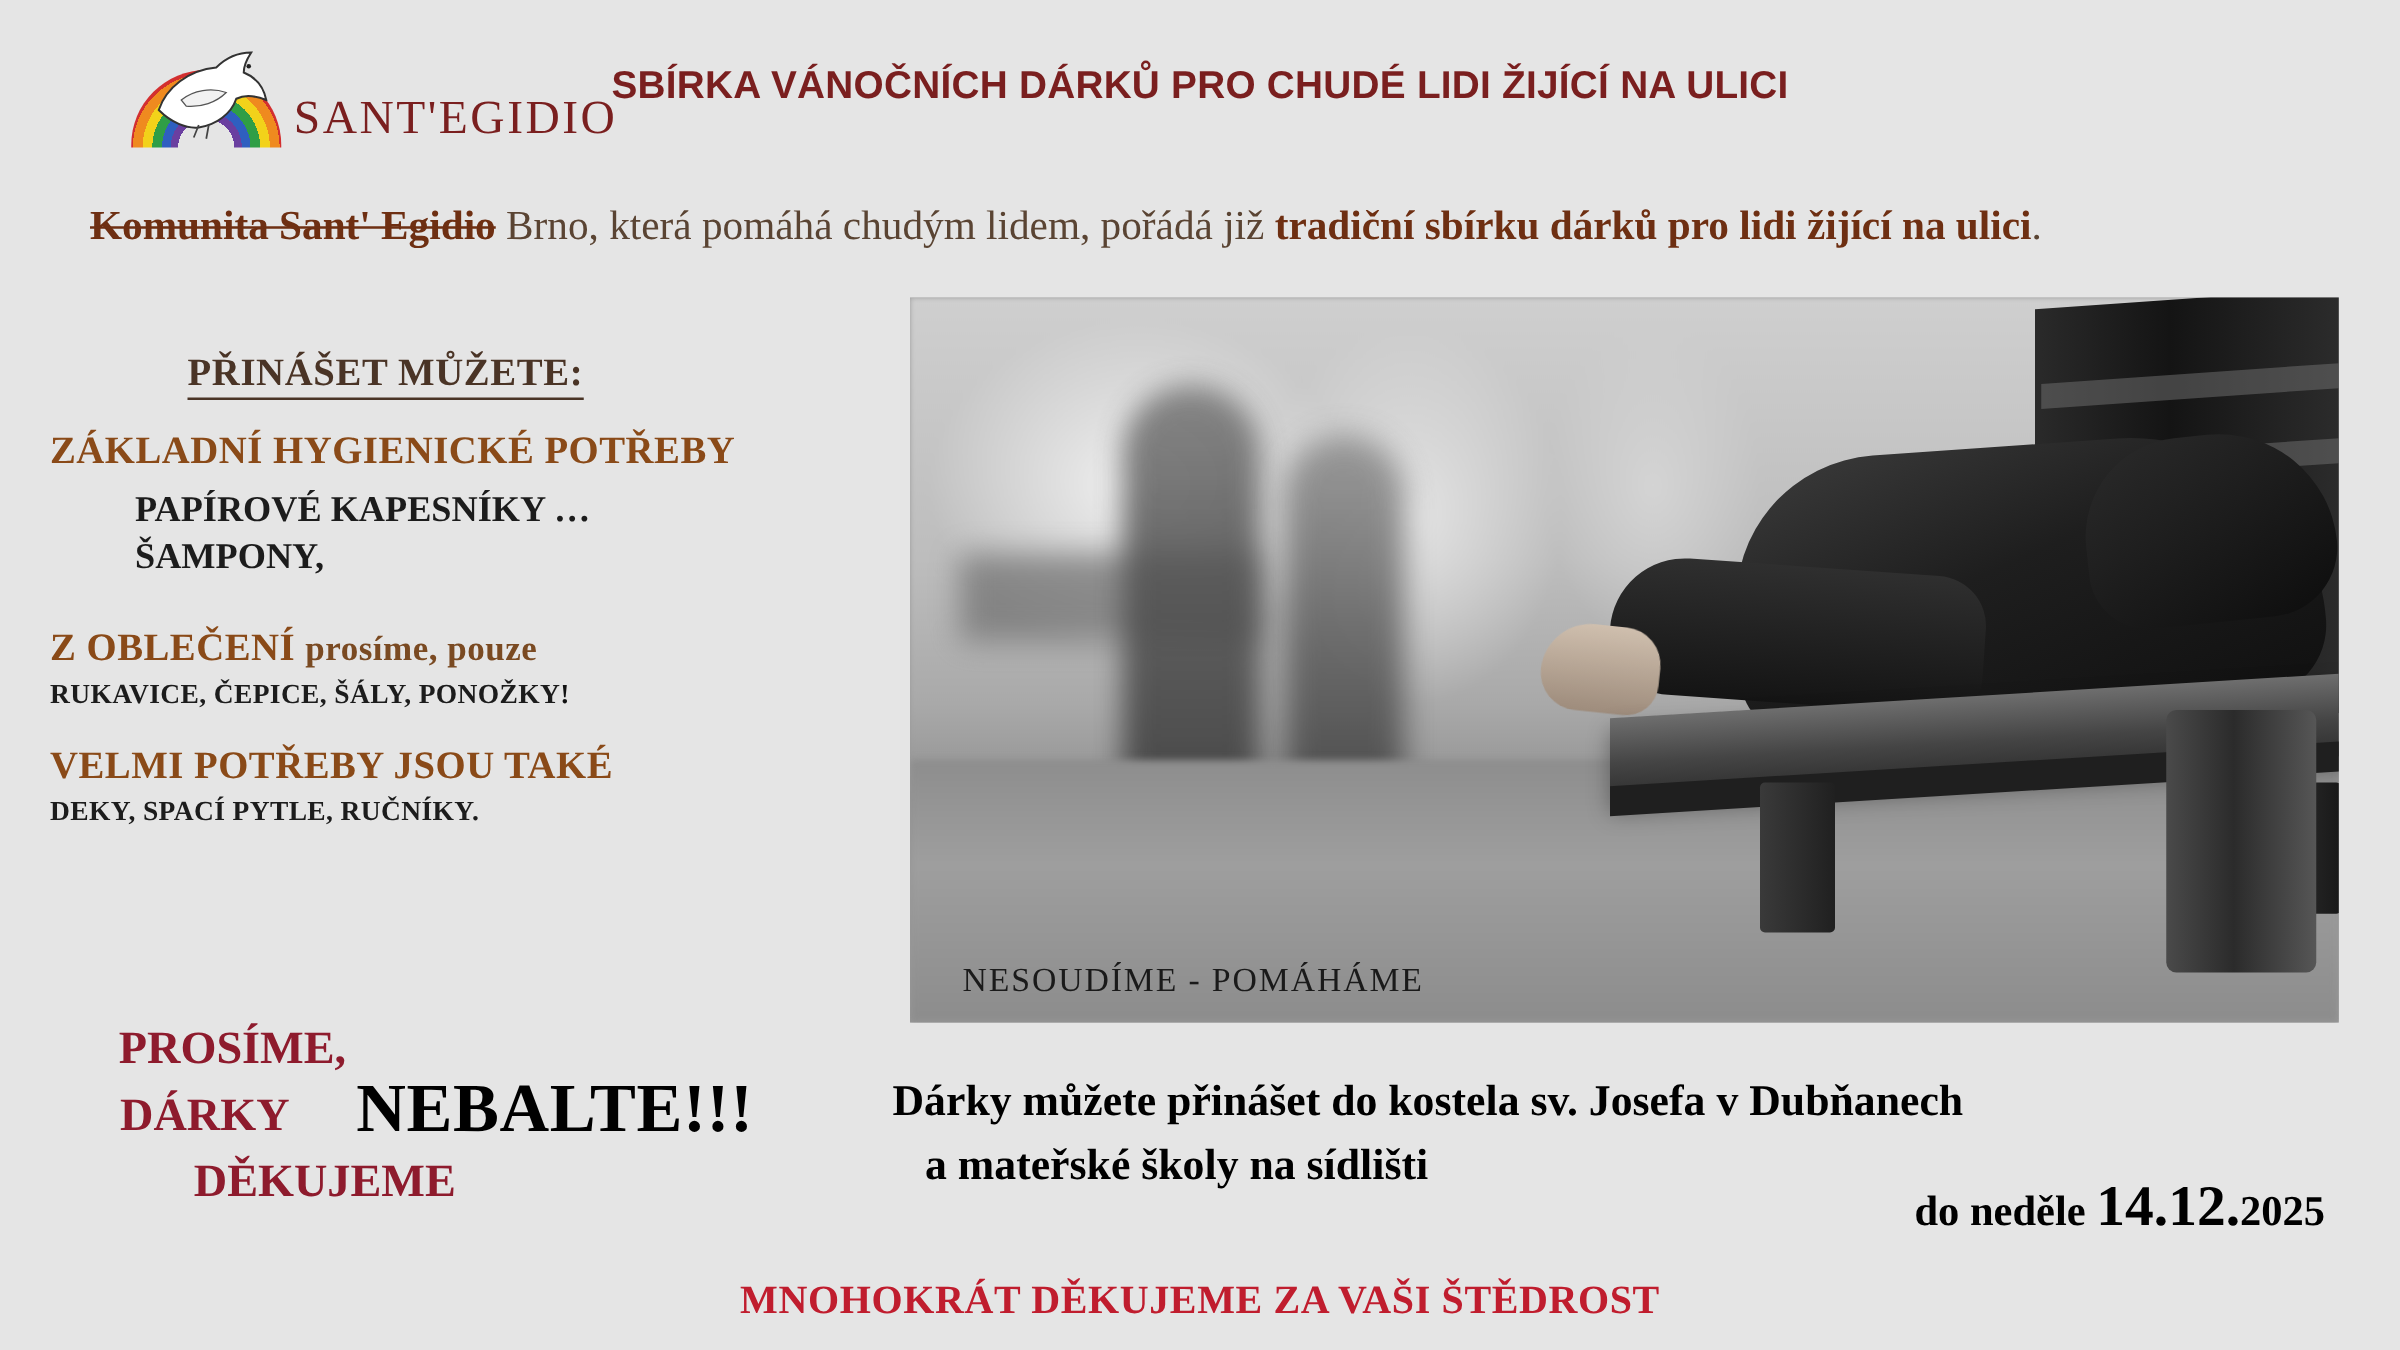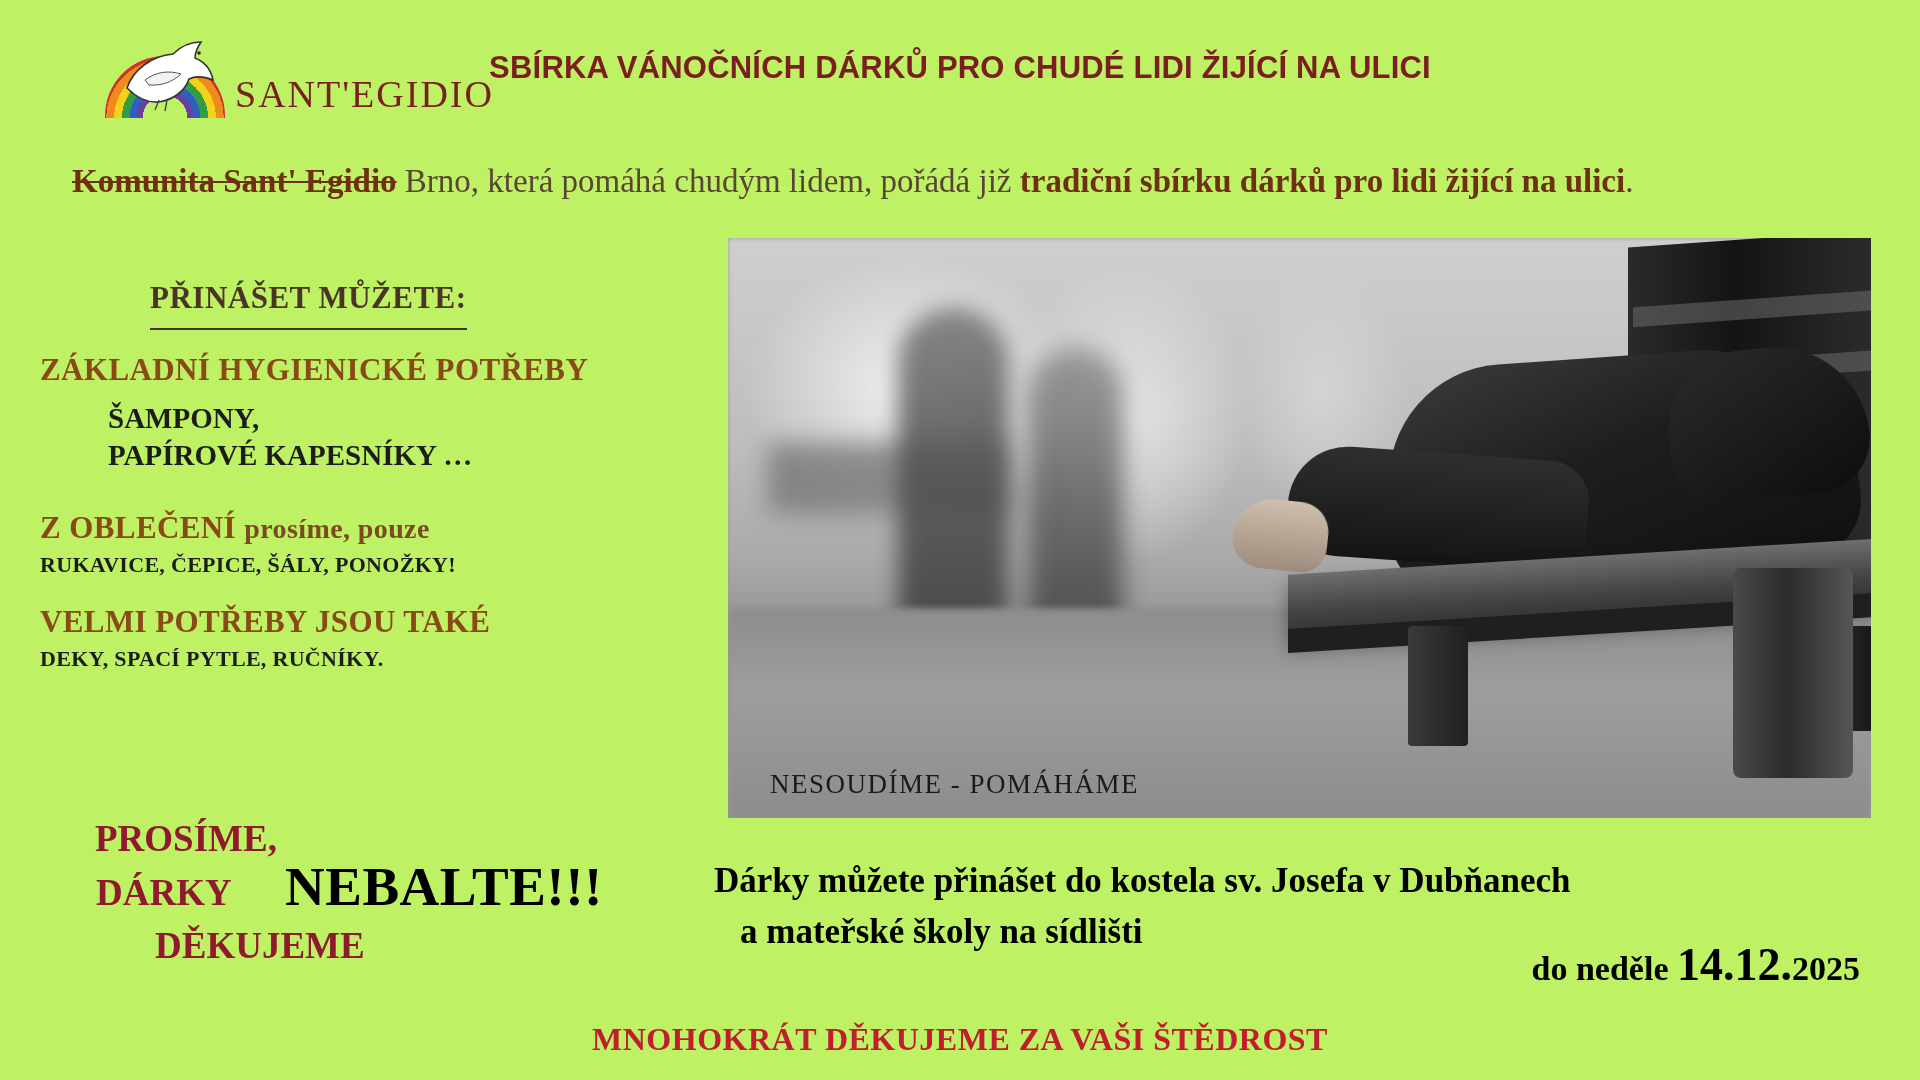--- a/index.html
+++ b/index.html
@@ -7,21 +7,21 @@
     margin: 0; padding: 0;
     width: 1920px; height: 1080px;
     background: #ffffff;
     font-family: "Liberation Serif", serif;
     overflow: hidden;
   }
   .poster {
     position: relative;
     width: 1920px;
     height: 1080px;
-    background: #bef264;
+    background: #e5e5e5;
   }
 
   
   .header {
     position: absolute;
     top: 22px; left: 0; width: 1920px; height: 130px;
   }
   .logo {
     position: absolute;
     left: 95px; top: 12px;
@@ -88,21 +88,21 @@
     left: 40px; top: 280px;
     width: 700px;
   }
   .bring-head {
     margin-left: 110px;
     display: inline-block;
     font-size: 31px;
     font-weight: bold;
     color: #4a3426;
     border-bottom: 2px solid #4a3426;
-    padding-bottom: 12px;
+    padding-bottom: 2px;
     letter-spacing: 0.5px;
   }
   .cat {
     margin-top: 22px;
     font-size: 31px;
     font-weight: bold;
     color: #8a4a18;
     letter-spacing: 0.4px;
   }
   .items {
@@ -322,22 +322,22 @@
 
   <div class="intro">
     <b class="strike">Komunita Sant' Egidio</b><span> Brno, která pomáhá chudým lidem, pořádá již </span><b>tradiční sbírku dárků pro lidi žijící na ulici</b><span>.</span>
   </div>
 
   <div class="left-col">
     <div class="bring-head">PŘINÁŠET MŮŽETE:</div>
 
     <div class="cat">ZÁKLADNÍ HYGIENICKÉ POTŘEBY</div>
     <div class="items">
+      <div>PAPÍROVÉ KAPESNÍKY …</div>
       <div>ŠAMPONY,</div>
-      <div>PAPÍROVÉ KAPESNÍKY …</div>
     </div>
 
     <div class="cat" style="margin-top:36px">
       <span>Z OBLEČENÍ</span>
       <span class="inline-soft">prosíme, pouze</span>
     </div>
     <div class="sub">
       <span>RUKAVICE, ČEPICE, ŠÁLY, PONOŽKY</span><span class="excl">!</span>
     </div>
 

